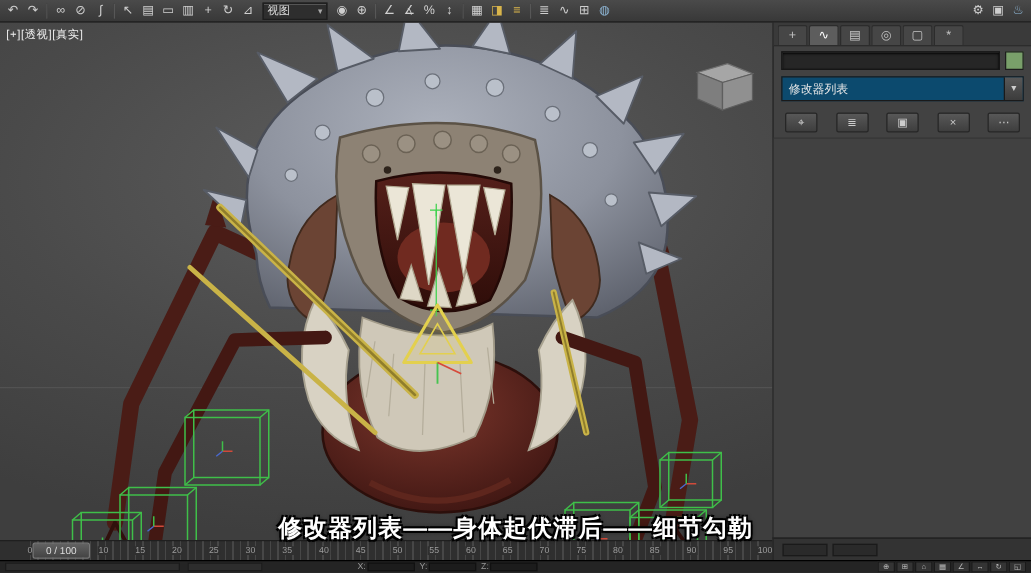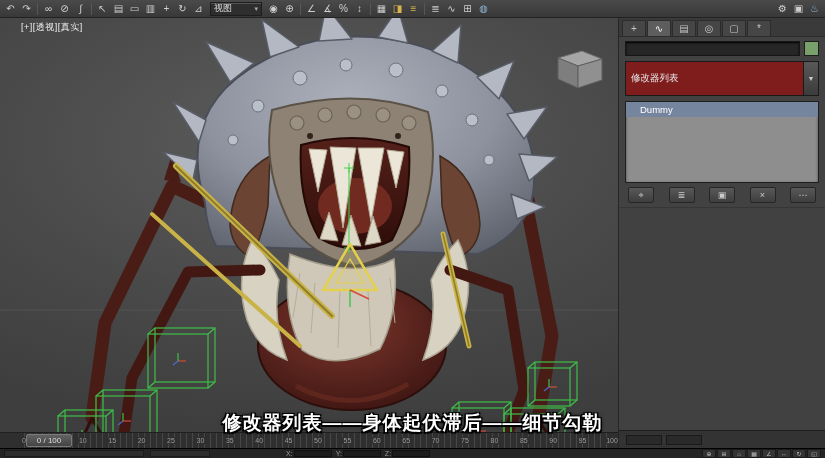--- a/index.html
+++ b/index.html
@@ -11,32 +11,32 @@
   .ticon{width:15px;height:14px;font-size:10px;line-height:14px;text-align:center;color:#cfcfcf;border-radius:2px;cursor:pointer;flex:0 0 auto}
   .ticon.accent{color:#d9b54b}
   .ticon.blue{color:#8fb8d8}
   .tsep{width:1px;height:12px;background:#2a2a2a;border-right:1px solid #575757;margin:0 2px;flex:0 0 auto}
   .tspacer{flex:1}
   .tool-dropdown{height:14px;min-width:52px;background:#2e2e2e;border:1px solid #1d1d1d;box-shadow:inset 0 1px 0 #555;color:#ddd;font-size:9px;display:flex;align-items:center;justify-content:space-between;padding:0 3px;margin:0 3px;cursor:pointer;flex:0 0 auto}
   .dd-arrow{font-size:7px;color:#aaa;margin-left:3px}
 
   
   #viewport{position:absolute;top:18px;left:0;width:618px;height:414px;background:radial-gradient(ellipse 90% 70% at 50% 30%,#5d5d5d 0%,#4a4a4a 55%,#3e3e3e 100%);overflow:hidden;cursor:crosshair}
-  #vp-label{position:absolute;top:3px;left:21px;font-size:9px;color:#eee;z-index:3;letter-spacing:.5px}
+  #vp-label{position:absolute;top:3px;left:5px;font-size:9px;color:#eee;z-index:3;letter-spacing:.5px}
   #scene{position:absolute;top:0;left:0}
 
   
   #right-panel{position:absolute;top:18px;left:618px;width:207px;height:412px;background:#424242;border-left:1px solid #262626;z-index:4;display:flex;flex-direction:column}
   #cp-tabs{height:19px;display:flex;align-items:flex-end;background:#3a3a3a;border-bottom:1px solid #2c2c2c;padding:0 3px;gap:1px}
   .cp-tab{width:24px;height:16px;font-size:10px;text-align:center;line-height:16px;color:#c5c5c5;background:#464646;border:1px solid #2c2c2c;border-bottom:none;border-radius:2px 2px 0 0;cursor:pointer}
   .cp-tab.active{background:#5d5d5d;color:#fff}
   #name-row{display:flex;align-items:center;gap:4px;padding:4px 6px 2px}
   #obj-name{flex:1;height:15px;background:#262626;border:1px solid #161616;box-shadow:inset 0 1px 2px #000;color:#ddd;font-size:9px;padding:0 3px;font-family:inherit}
   #obj-color{width:15px;height:15px;background:#79a06a;border:1px solid #1d1d1d;cursor:pointer}
-  #mod-dd{margin:3px 6px 5px;height:35px;background:#7f1d1d;border:1px solid #1a1a1a;display:flex;align-items:center;justify-content:space-between;color:#e8e8e8;font-size:9.5px;padding-left:5px;cursor:pointer}
+  #mod-dd{margin:3px 6px 5px;height:20px;background:#0c4a6e;border:1px solid #1a1a1a;display:flex;align-items:center;justify-content:space-between;color:#e8e8e8;font-size:9.5px;padding-left:5px;cursor:pointer}
   #mod-dd-btn{width:15px;height:100%;background:linear-gradient(#585858,#3c3c3c);border-left:1px solid #1a1a1a;color:#ccc;font-size:7px;display:flex;align-items:center;justify-content:center}
   #stack-list{margin:0 6px;height:82px;background:#8e8e8e;border:1px solid #1f1f1f;box-shadow:inset 0 1px 3px rgba(0,0,0,.5);overflow:hidden}
   .stack-row{height:15px;font-size:9.5px;color:#fff;line-height:15px;padding-left:14px;cursor:pointer}
   .stack-row.selected{background:#75859e}
   #stack-btns{display:flex;justify-content:space-between;padding:4px 9px}
   .stack-btn{width:26px;height:16px;background:linear-gradient(#585858,#3e3e3e);border:1px solid #262626;border-radius:2px;color:#ccc;font-size:9px;text-align:center;line-height:15px;cursor:pointer}
   #panel-rest{flex:1;border-top:1px solid #363636;background:#414141}
 
   
   #trackbar{position:absolute;top:432px;left:0;width:618px;height:16px;background:#2f2f2f;border-top:1px solid #1f1f1f;z-index:4}
@@ -323,23 +323,20 @@
       <div class="cp-tab">*</div>
     </div>
   <div id="name-row">
     <input id="obj-name" value="" style="">
     <div id="obj-color"></div>
   </div>
   <div id="mod-dd">
     <span>修改器列表</span>
     <span id="mod-dd-btn">▼</span>
   </div>
-  <div id="stack-list">
-      <div class="stack-row selected">Dummy</div>
-    </div>
   <div id="stack-btns">
       <div class="stack-btn">⌖</div>
       <div class="stack-btn">≣</div>
       <div class="stack-btn">▣</div>
       <div class="stack-btn">×</div>
       <div class="stack-btn">⋯</div>
     </div>
   <div id="panel-rest"></div>
 </div>
 

